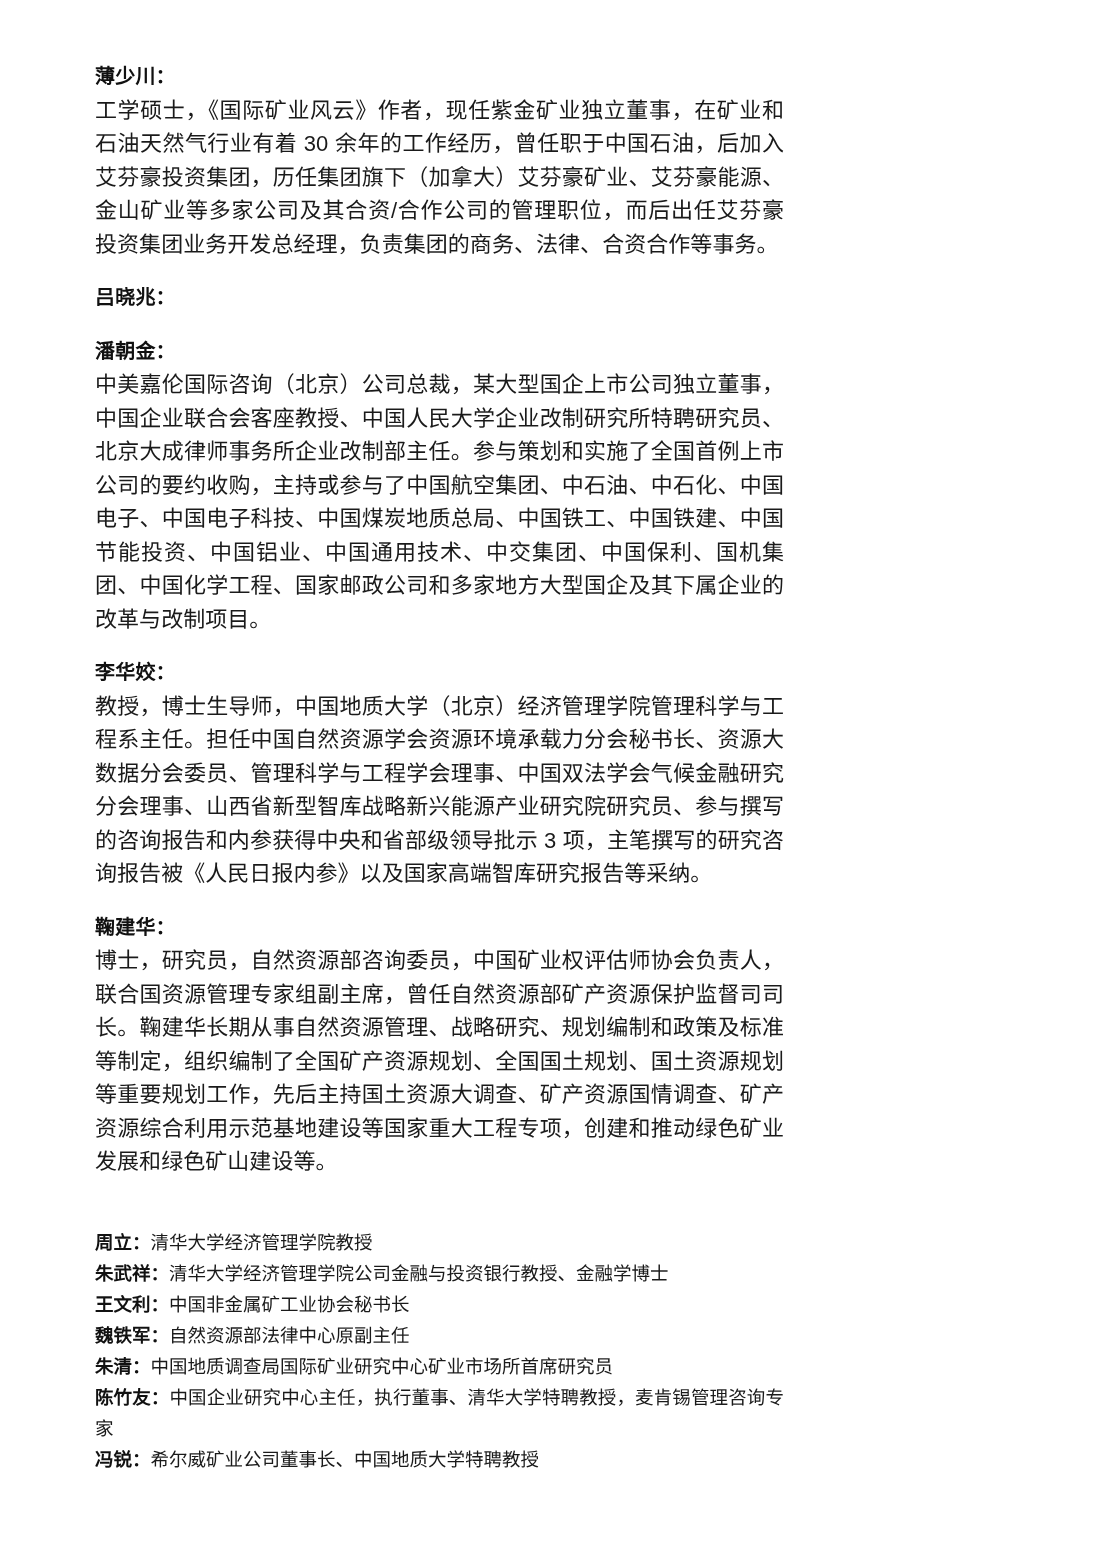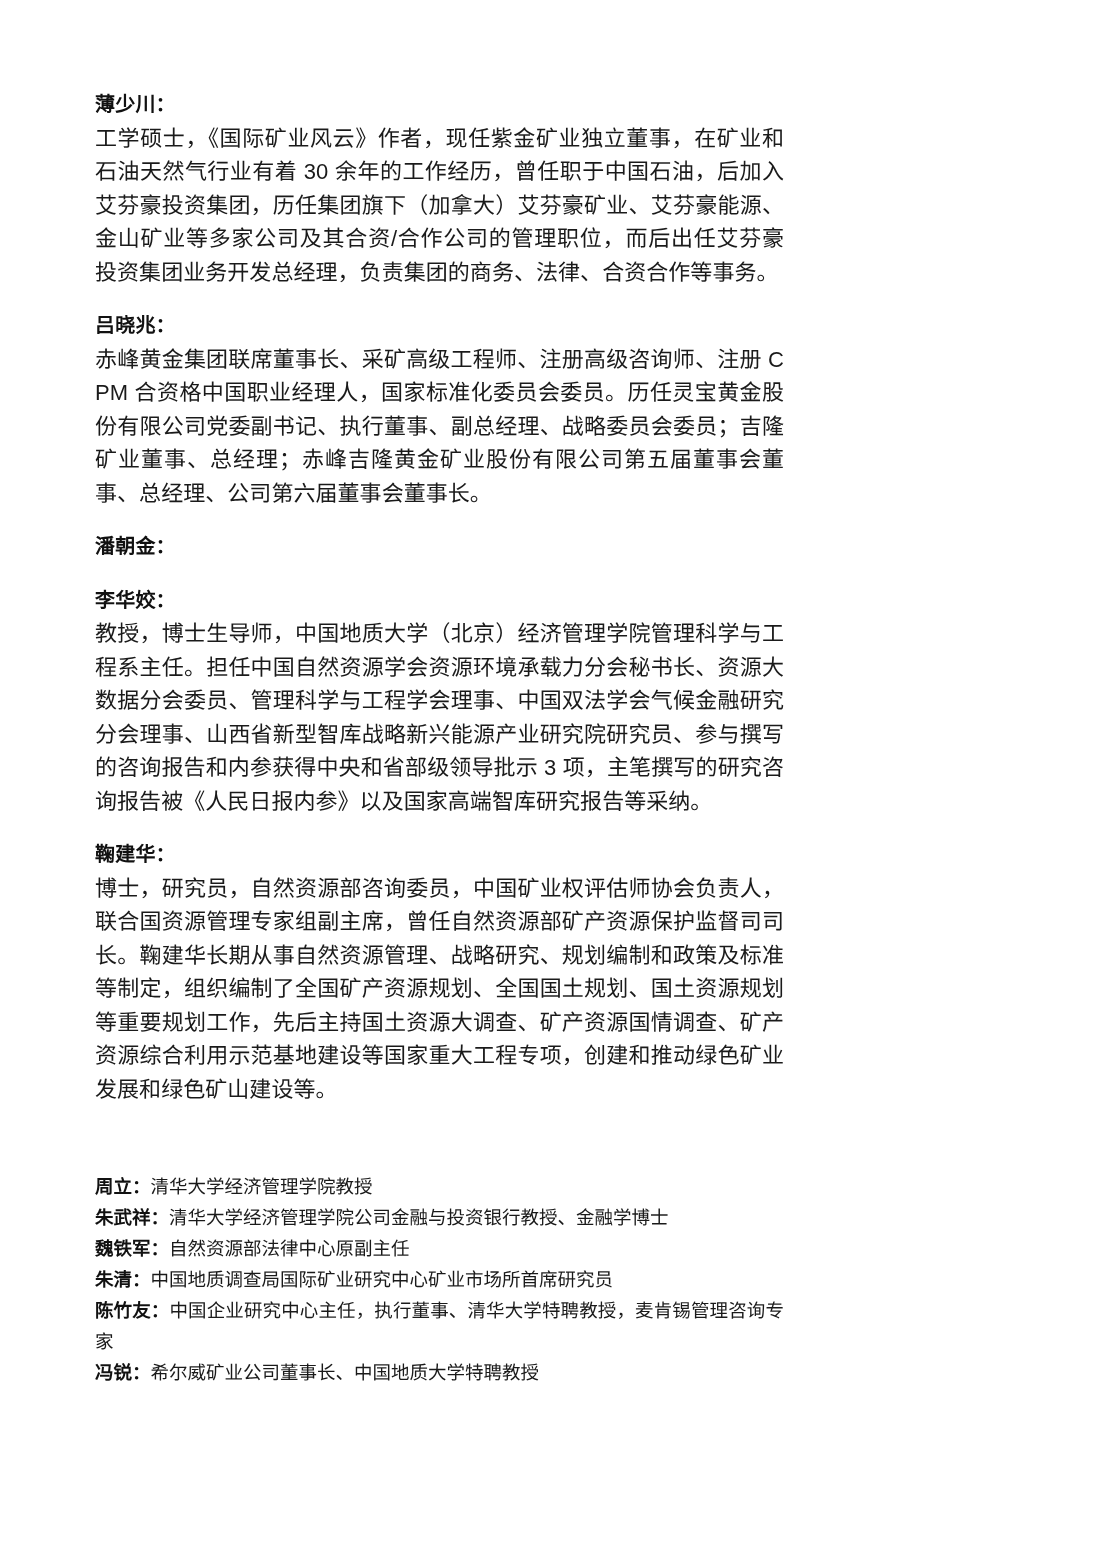--- a/index.html
+++ b/index.html
@@ -15,21 +15,21 @@
     color: #1a1a1a;
     overflow: hidden;
   }
 
   .page {
     position: relative;
     width: 876px;
     height: 1559px;
     background: #ffffff;
     box-sizing: border-box;
-    padding: 88px 92px 0 95px;
+    padding: 60px 92px 0 95px;
   }
 
   
   .profiles {
     display: block;
   }
 
   .profile {
     margin: 0 0 20px 0;
   }
@@ -53,21 +53,21 @@
     line-height: 33.5px;
     letter-spacing: 0.05px;
     color: #1a1a1a;
     text-align: justify;
     text-justify: inter-character;
     word-break: break-all;
   }
 
   
   .roster {
-    margin-top: 65px;
+    margin-top: 48px;
   }
 
   .roster-item {
     font-size: 18.5px;
     line-height: 31px;
     color: #1a1a1a;
     text-align: justify;
     text-justify: inter-character;
     word-break: break-all;
   }
@@ -88,25 +88,25 @@
 
   <section class="profiles">
 
     <article class="profile">
       <div class="profile-name">薄少川：</div>
       <div class="profile-bio">工学硕士，《国际矿业风云》作者，现任紫金矿业独立董事，在矿业和石油天然气行业有着 30 余年的工作经历，曾任职于中国石油，后加入艾芬豪投资集团，历任集团旗下（加拿大）艾芬豪矿业、艾芬豪能源、金山矿业等多家公司及其合资/合作公司的管理职位，而后出任艾芬豪投资集团业务开发总经理，负责集团的商务、法律、合资合作等事务。</div>
     </article>
 
     <article class="profile">
       <div class="profile-name">吕晓兆：</div>
-      <div class="profile-bio">赤峰黄金集团联席董事长、采矿高级工程师、注册高级咨询师、注册 CPM 合资格中国职业经理人，国家标准化委员会委员。历任灵宝黄金股份有限公司党委副书记、执行董事、副总经理、战略委员会委员；吉隆矿业董事、总经理；赤峰吉隆黄金矿业股份有限公司第五届董事会董事、总经理、公司第六届董事会董事长。</div>
     </article>
 
     <article class="profile">
       <div class="profile-name">潘朝金：</div>
+      <div class="profile-bio">中美嘉伦国际咨询（北京）公司总裁，某大型国企上市公司独立董事，中国企业联合会客座教授、中国人民大学企业改制研究所特聘研究员、北京大成律师事务所企业改制部主任。参与策划和实施了全国首例上市公司的要约收购，主持或参与了中国航空集团、中石油、中石化、中国电子、中国电子科技、中国煤炭地质总局、中国铁工、中国铁建、中国节能投资、中国铝业、中国通用技术、中交集团、中国保利、国机集团、中国化学工程、国家邮政公司和多家地方大型国企及其下属企业的改革与改制项目。</div>
     </article>
 
     <article class="profile">
       <div class="profile-name">李华姣：</div>
       <div class="profile-bio">教授，博士生导师，中国地质大学（北京）经济管理学院管理科学与工程系主任。担任中国自然资源学会资源环境承载力分会秘书长、资源大数据分会委员、管理科学与工程学会理事、中国双法学会气候金融研究分会理事、山西省新型智库战略新兴能源产业研究院研究员、参与撰写的咨询报告和内参获得中央和省部级领导批示 3 项，主笔撰写的研究咨询报告被《人民日报内参》以及国家高端智库研究报告等采纳。</div>
     </article>
 
     <article class="profile">
       <div class="profile-name">鞠建华：</div>
       <div class="profile-bio">博士，研究员，自然资源部咨询委员，中国矿业权评估师协会负责人，联合国资源管理专家组副主席，曾任自然资源部矿产资源保护监督司司长。鞠建华长期从事自然资源管理、战略研究、规划编制和政策及标准等制定，组织编制了全国矿产资源规划、全国国土规划、国土资源规划等重要规划工作，先后主持国土资源大调查、矿产资源国情调查、矿产资源综合利用示范基地建设等国家重大工程专项，创建和推动绿色矿业发展和绿色矿山建设等。</div>
@@ -118,20 +118,23 @@
 
     <div class="roster-item">
       <span class="roster-name">周立：</span><span class="roster-role">清华大学经济管理学院教授</span>
     </div>
 
     <div class="roster-item">
       <span class="roster-name">朱武祥：</span><span class="roster-role">清华大学经济管理学院公司金融与投资银行教授、金融学博士</span>
     </div>
 
 
+    <div class="roster-item">
+      <span class="roster-name">王文利：</span><span class="roster-role">中国非金属矿工业协会秘书长</span>
+    </div>
 
     <div class="roster-item">
       <span class="roster-name">魏铁军：</span><span class="roster-role">自然资源部法律中心原副主任</span>
     </div>
 
     <div class="roster-item">
       <span class="roster-name">朱清：</span><span class="roster-role">中国地质调查局国际矿业研究中心矿业市场所首席研究员</span>
     </div>
 
     <div class="roster-item">

